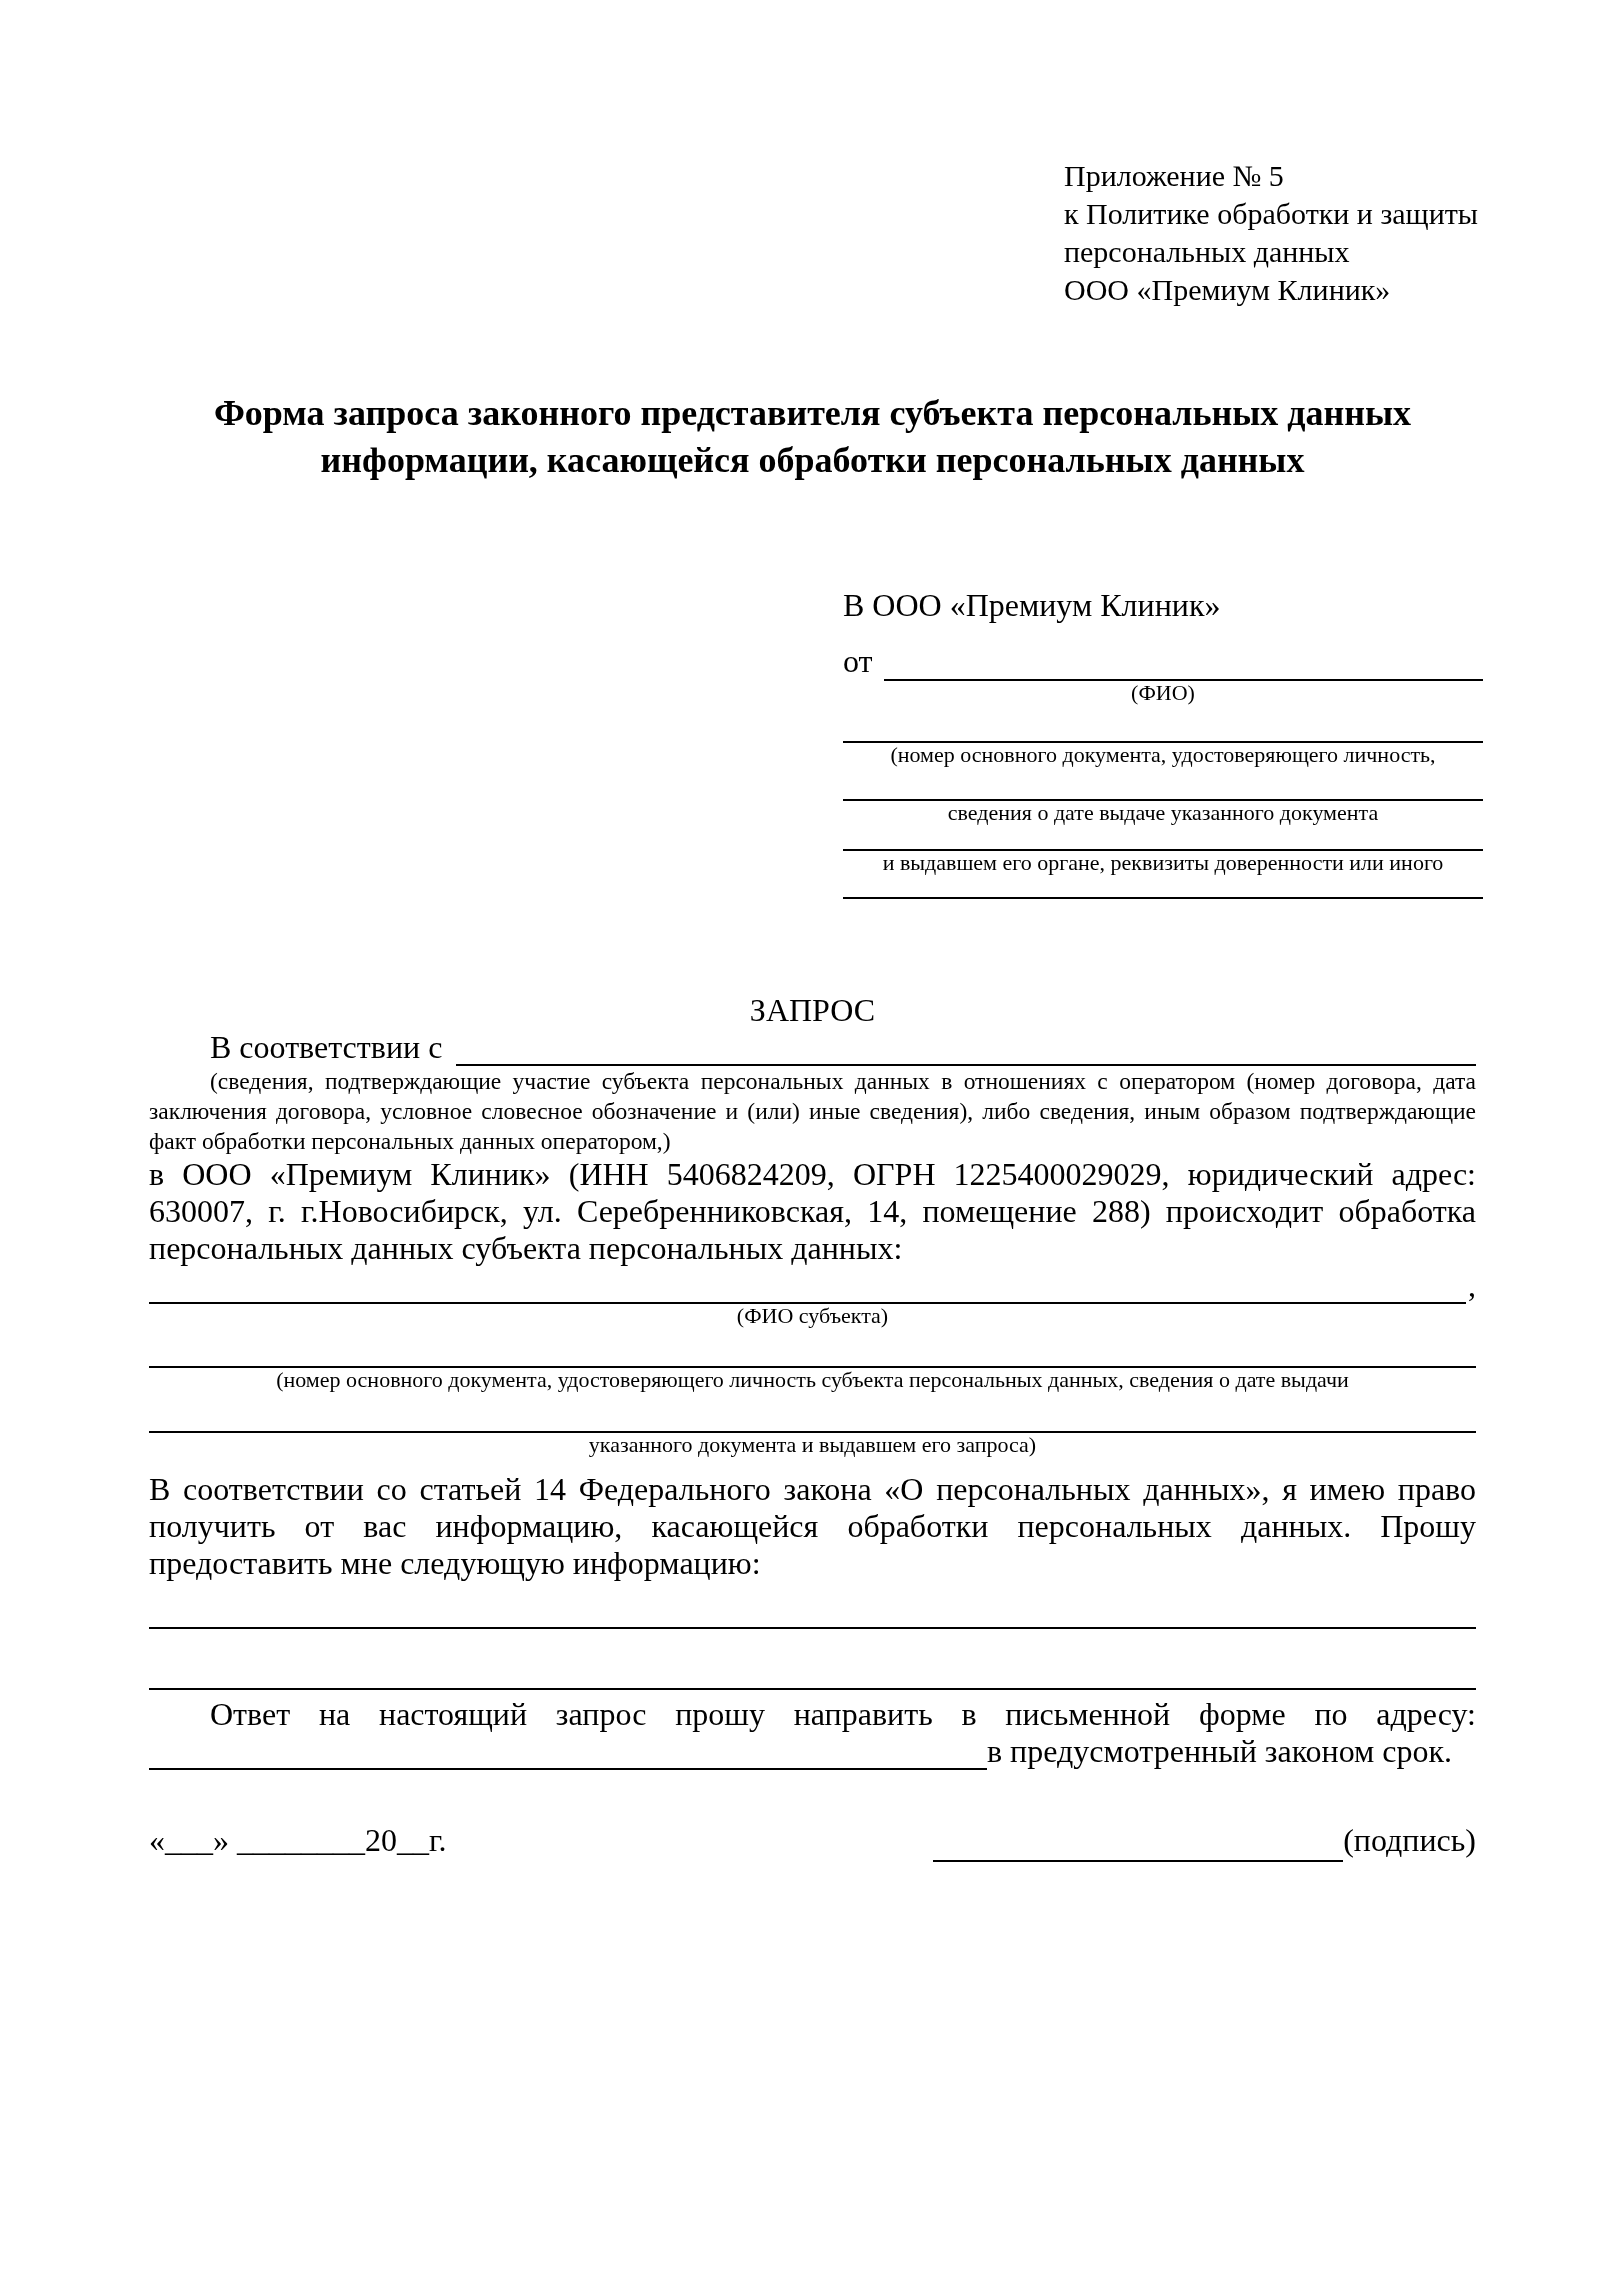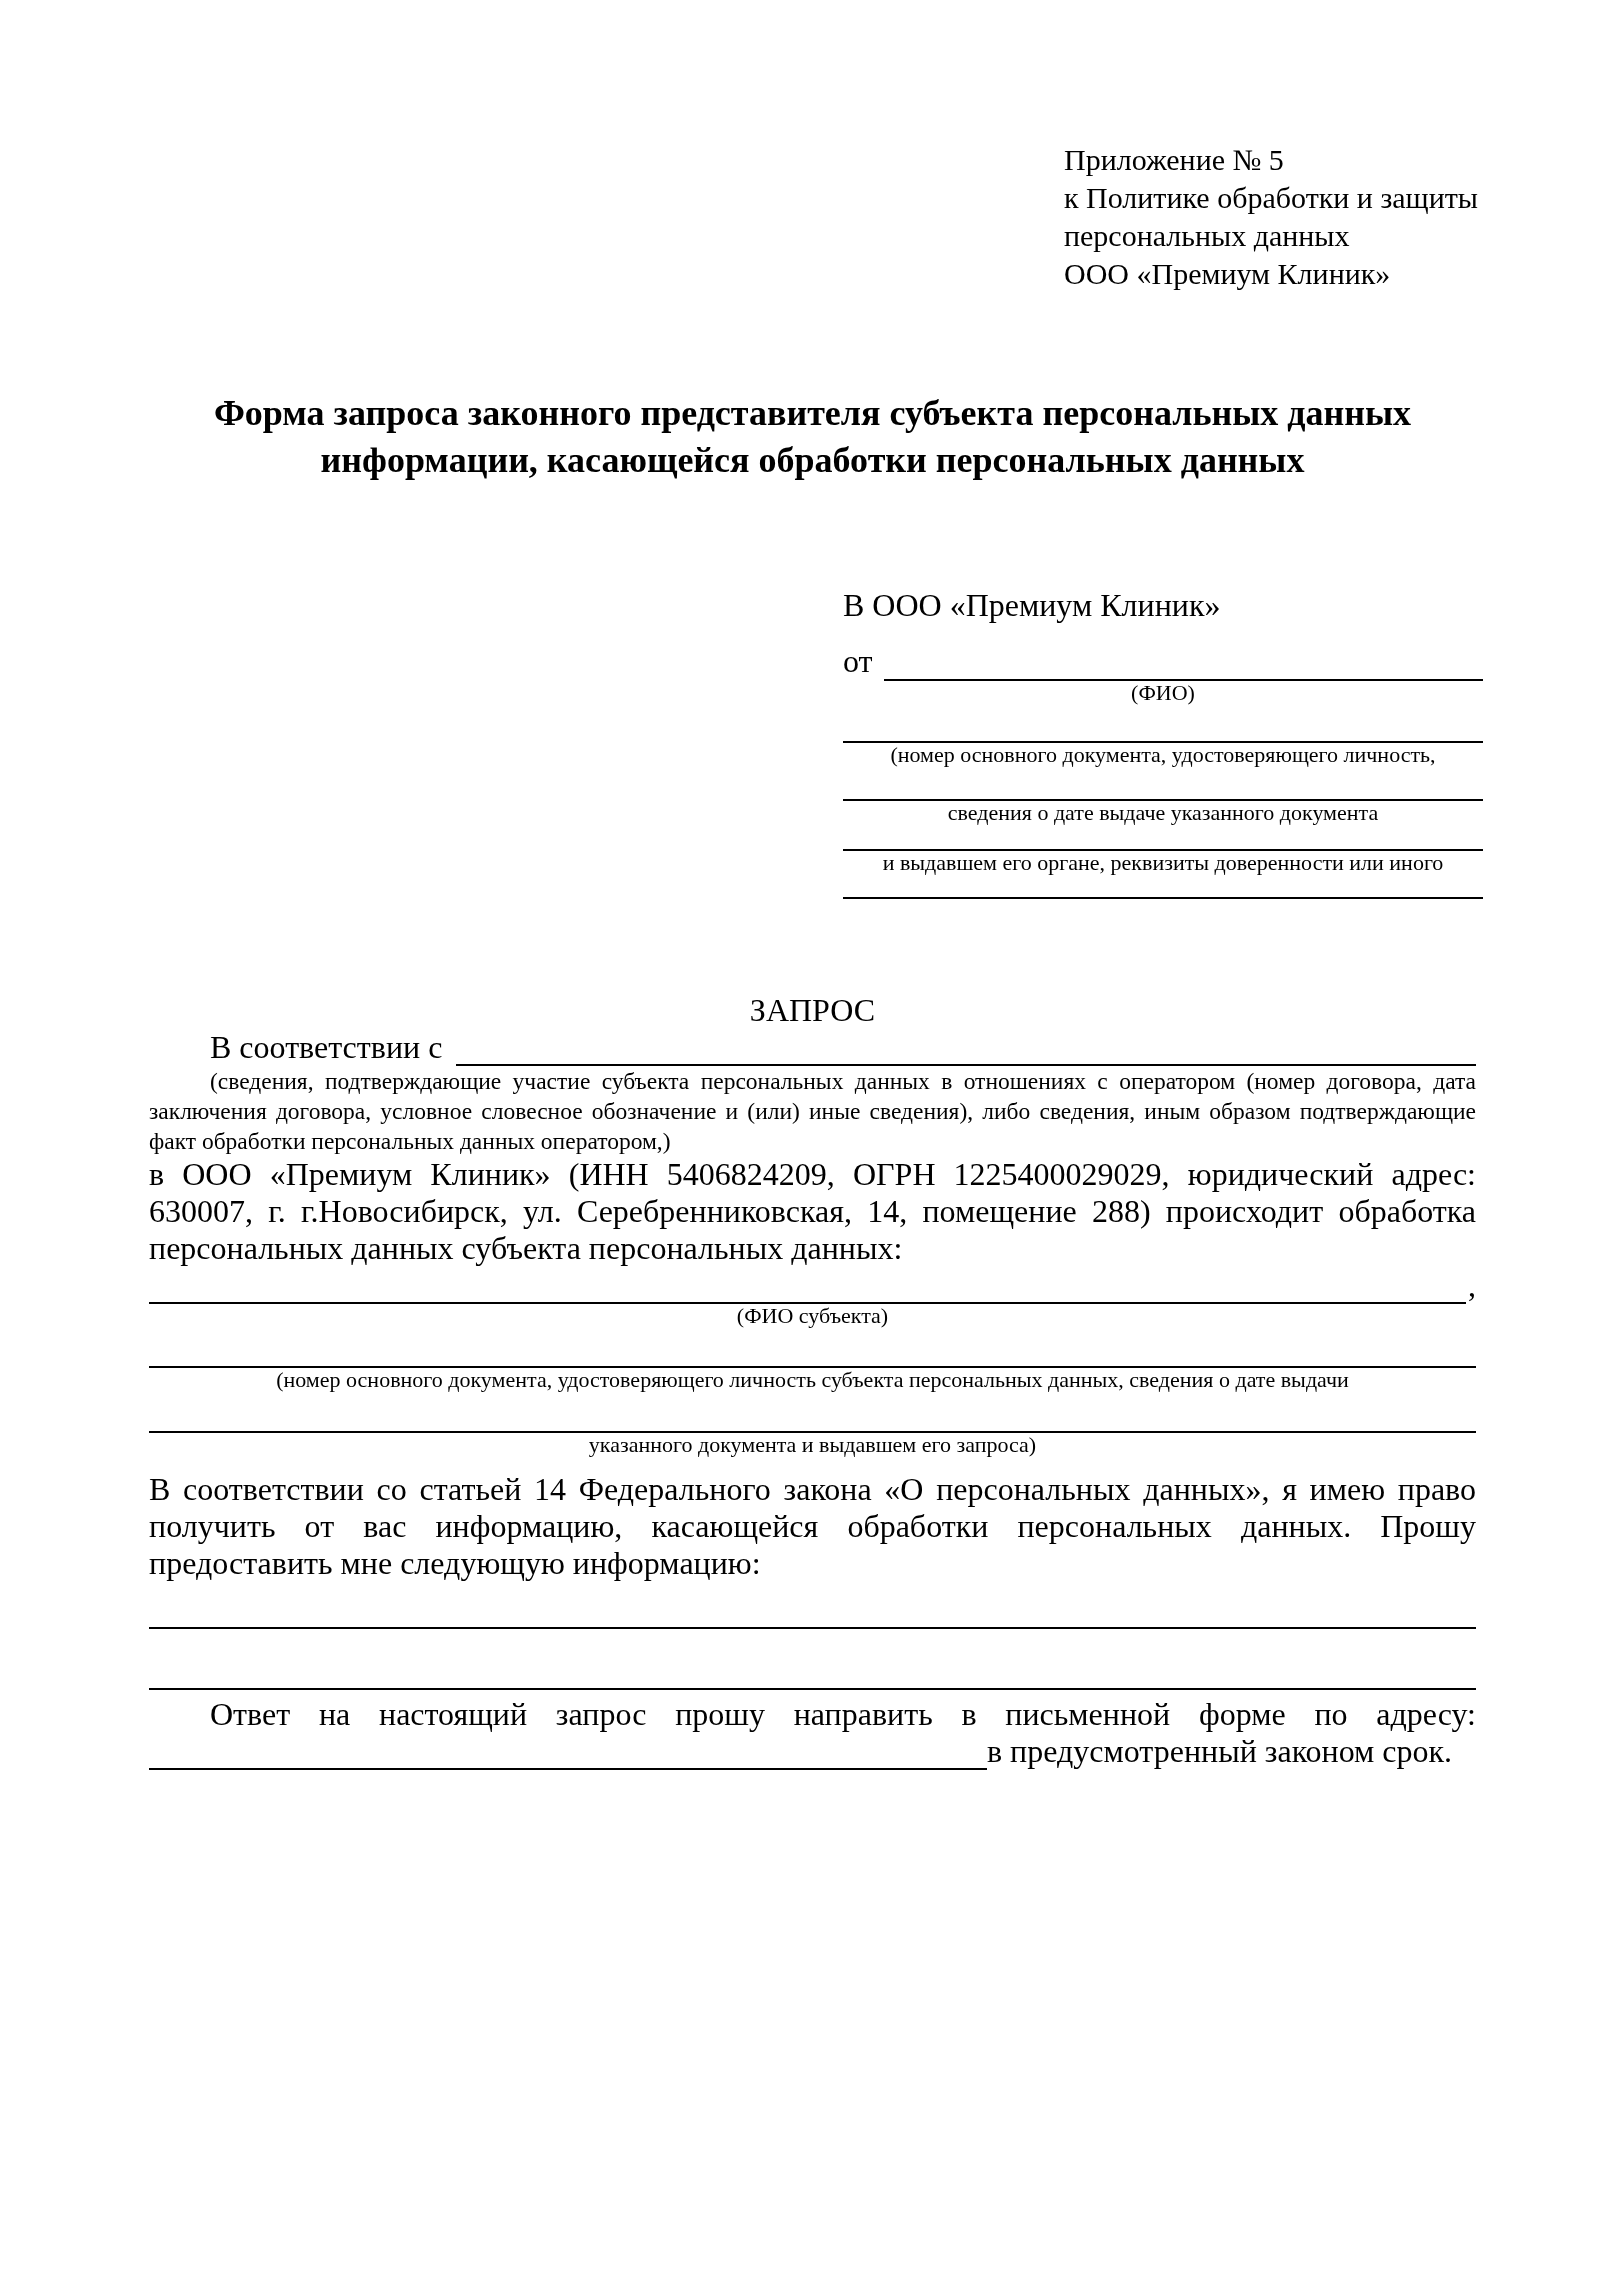--- a/index.html
+++ b/index.html
@@ -6,21 +6,21 @@
   .page {
     position:relative;
     width:1621px; height:2293px;
     background:#ffffff;
     font-family:"Liberation Serif","DejaVu Serif",serif;
     color:#000;
     overflow:hidden;
   }
 
   
-  .annex { position:absolute; left:1064px; top:141px; font-size:30px; line-height:38px; }
+  .annex { position:absolute; left:1064px; top:157px; font-size:30px; line-height:38px; }
 
   
   .doc-title {
     position:absolute; left:149px; top:390px; width:1327px;
     text-align:center; font-weight:700; font-size:36px; line-height:47px;
   }
 
   
   .recipient { position:absolute; left:843px; top:586px; width:640px; font-size:32px; line-height:39px; }
   .from-row { display:flex; align-items:flex-end; margin-top:17px; }
@@ -126,15 +126,21 @@
     <div class="wline wl-gap1"></div>
     <div class="wline wl-gap2"></div>
 
     <div class="reply-first">Ответ на настоящий запрос прошу направить в письменной форме по адресу:</div>
     <div class="reply-second">
       <span class="fill"></span>
       <span class="tail">в предусмотренный законом срок.</span>
     </div>
   </div>
 
+  <div class="footer-row">
+    <span>«___» ________20__г.</span>
+    <span class="spacer"></span>
+    <span class="sig-line"></span>
+    <span class="sig-cap">(подпись)</span>
+  </div>
 
 </div>
 
 
 </body></html>

